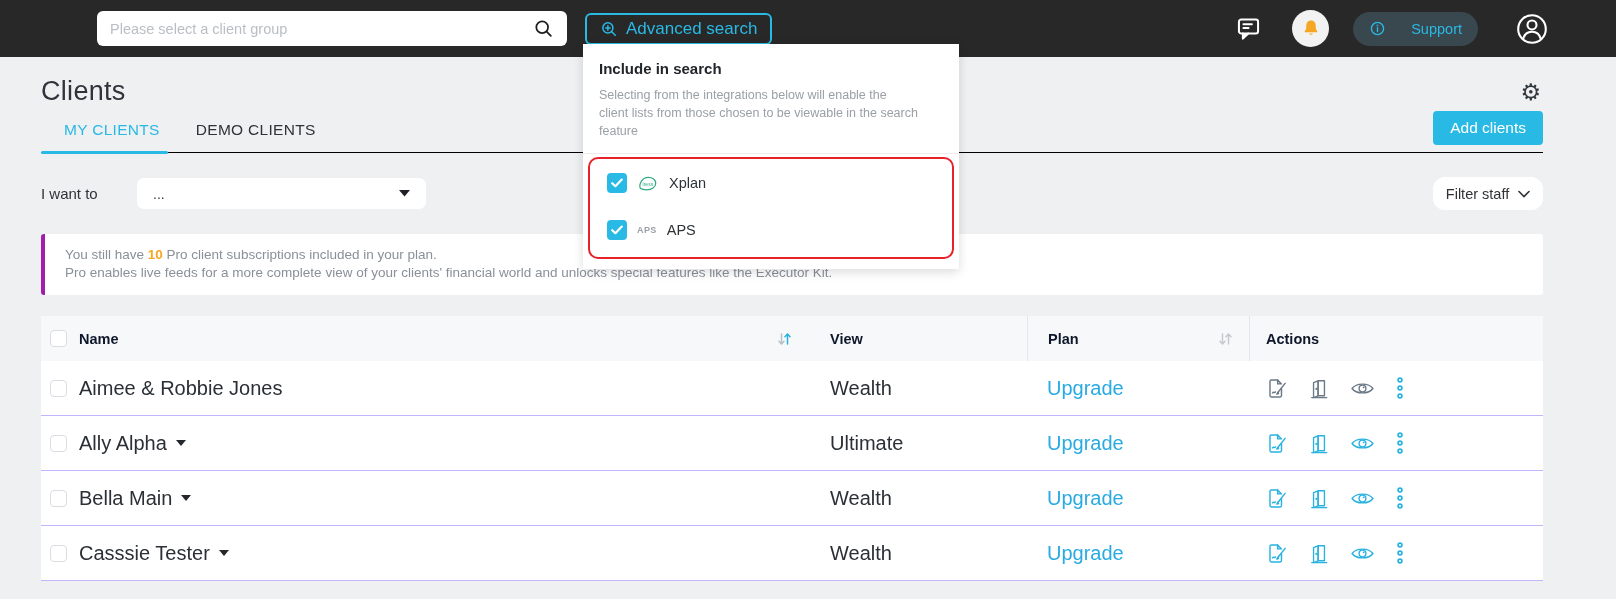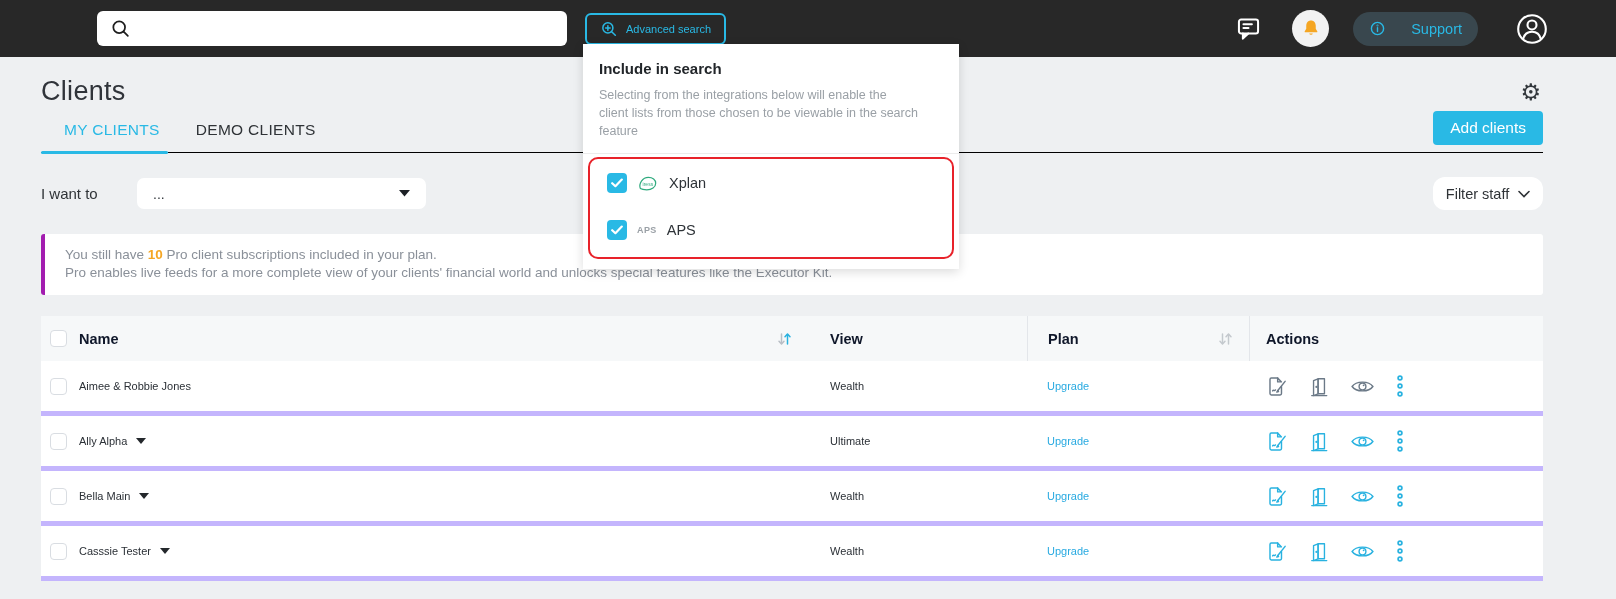--- a/index.html
+++ b/index.html
@@ -26,21 +26,21 @@
   }
   .tb-search input {
     flex:1; border:none; outline:none; font-size:14.5px; color:#444;
     font-family:inherit; background:transparent;
   }
   .tb-search input::placeholder { color:#b9bec4; }
   .adv-btn {
     margin-left:18px; height:32px; padding:0 13px;
     display:inline-flex; align-items:center; gap:8px;
     background:transparent; border:2px solid #29b9e5; border-radius:6px;
-    color:#29b9e5; font-size:11px; font-family:inherit; cursor:pointer;justify-content:center;
+    color:#29b9e5; font-size:17px; font-family:inherit; cursor:pointer;justify-content:center;
   }
   .tb-right { margin-left:auto; display:flex; align-items:center; padding-right:66px; }
   .tb-chat { margin-right:30px; cursor:pointer; }
   .tb-bell {
     width:37px; height:37px; border-radius:50%; background:#f2f2f2;
     display:flex; align-items:center; justify-content:center;
     margin-right:24px; cursor:pointer;
   }
   .tb-support {
     background:#39474e; border-radius:18px; height:34px; padding:4px 16px;
@@ -121,21 +121,21 @@
   .notice .count { color:#f5a623; font-weight:bold; }
 
   
   .table { margin-top:21px; background:#fff; }
   .t-head {
     background:#f6f8f9; height:45px; display:flex; align-items:center;
     font-weight:bold; font-size:14.5px; color:#0f172a;
   }
   .t-row {
     height:55px; display:flex; align-items:center;
-    border-bottom:5px solid #c4b5fd; font-size:11px; color:#2b3036;
+    border-bottom:1px solid #c4b5fd; font-size:20px; color:#2b3036;
   }
   .col-check { width:38px; padding-left:9px; flex:none; }
   .cb-empty { width:17px; height:17px; background:#fff; border:1px solid #d9dde2;
               border-radius:4px; cursor:pointer; }
   .col-name { flex:1; display:flex; align-items:center; padding-right:18px; }
   .col-name .sort { margin-left:auto; }
   .name-cell { display:flex; align-items:center; gap:9px; cursor:pointer; }
   .col-view { width:217px; padding-left:20px; flex:none; }
   .col-plan { width:222px; padding-left:20px; flex:none; display:flex; align-items:center; }
   .col-plan .sort { margin-left:auto; margin-right:16px; }
@@ -146,20 +146,21 @@
   .act-icon { cursor:pointer; color:#29b2e0; }
   .row-muted .act-icon { color:#6b7987; }
   .act-icon.dots { color:#29b2e0; }
   .caret-down { flex:none; }
 </style>
 </head>
 <body>
 
 <div class="topbar">
   <div class="tb-search">
+    <input type="text" placeholder="Please select a client group" style="">
     <span>
       <svg width="21" height="21" viewBox="0 0 24 24" fill="none" stroke="#1d1d1d" stroke-width="2" stroke-linecap="round">
         <circle cx="10.5" cy="10.5" r="6.7"></circle>
           <line x1="15.6" y1="15.6" x2="20.4" y2="20.4"></line>
       </svg>
     </span>
   </div>
 
   <button class="adv-btn">
     <span>

